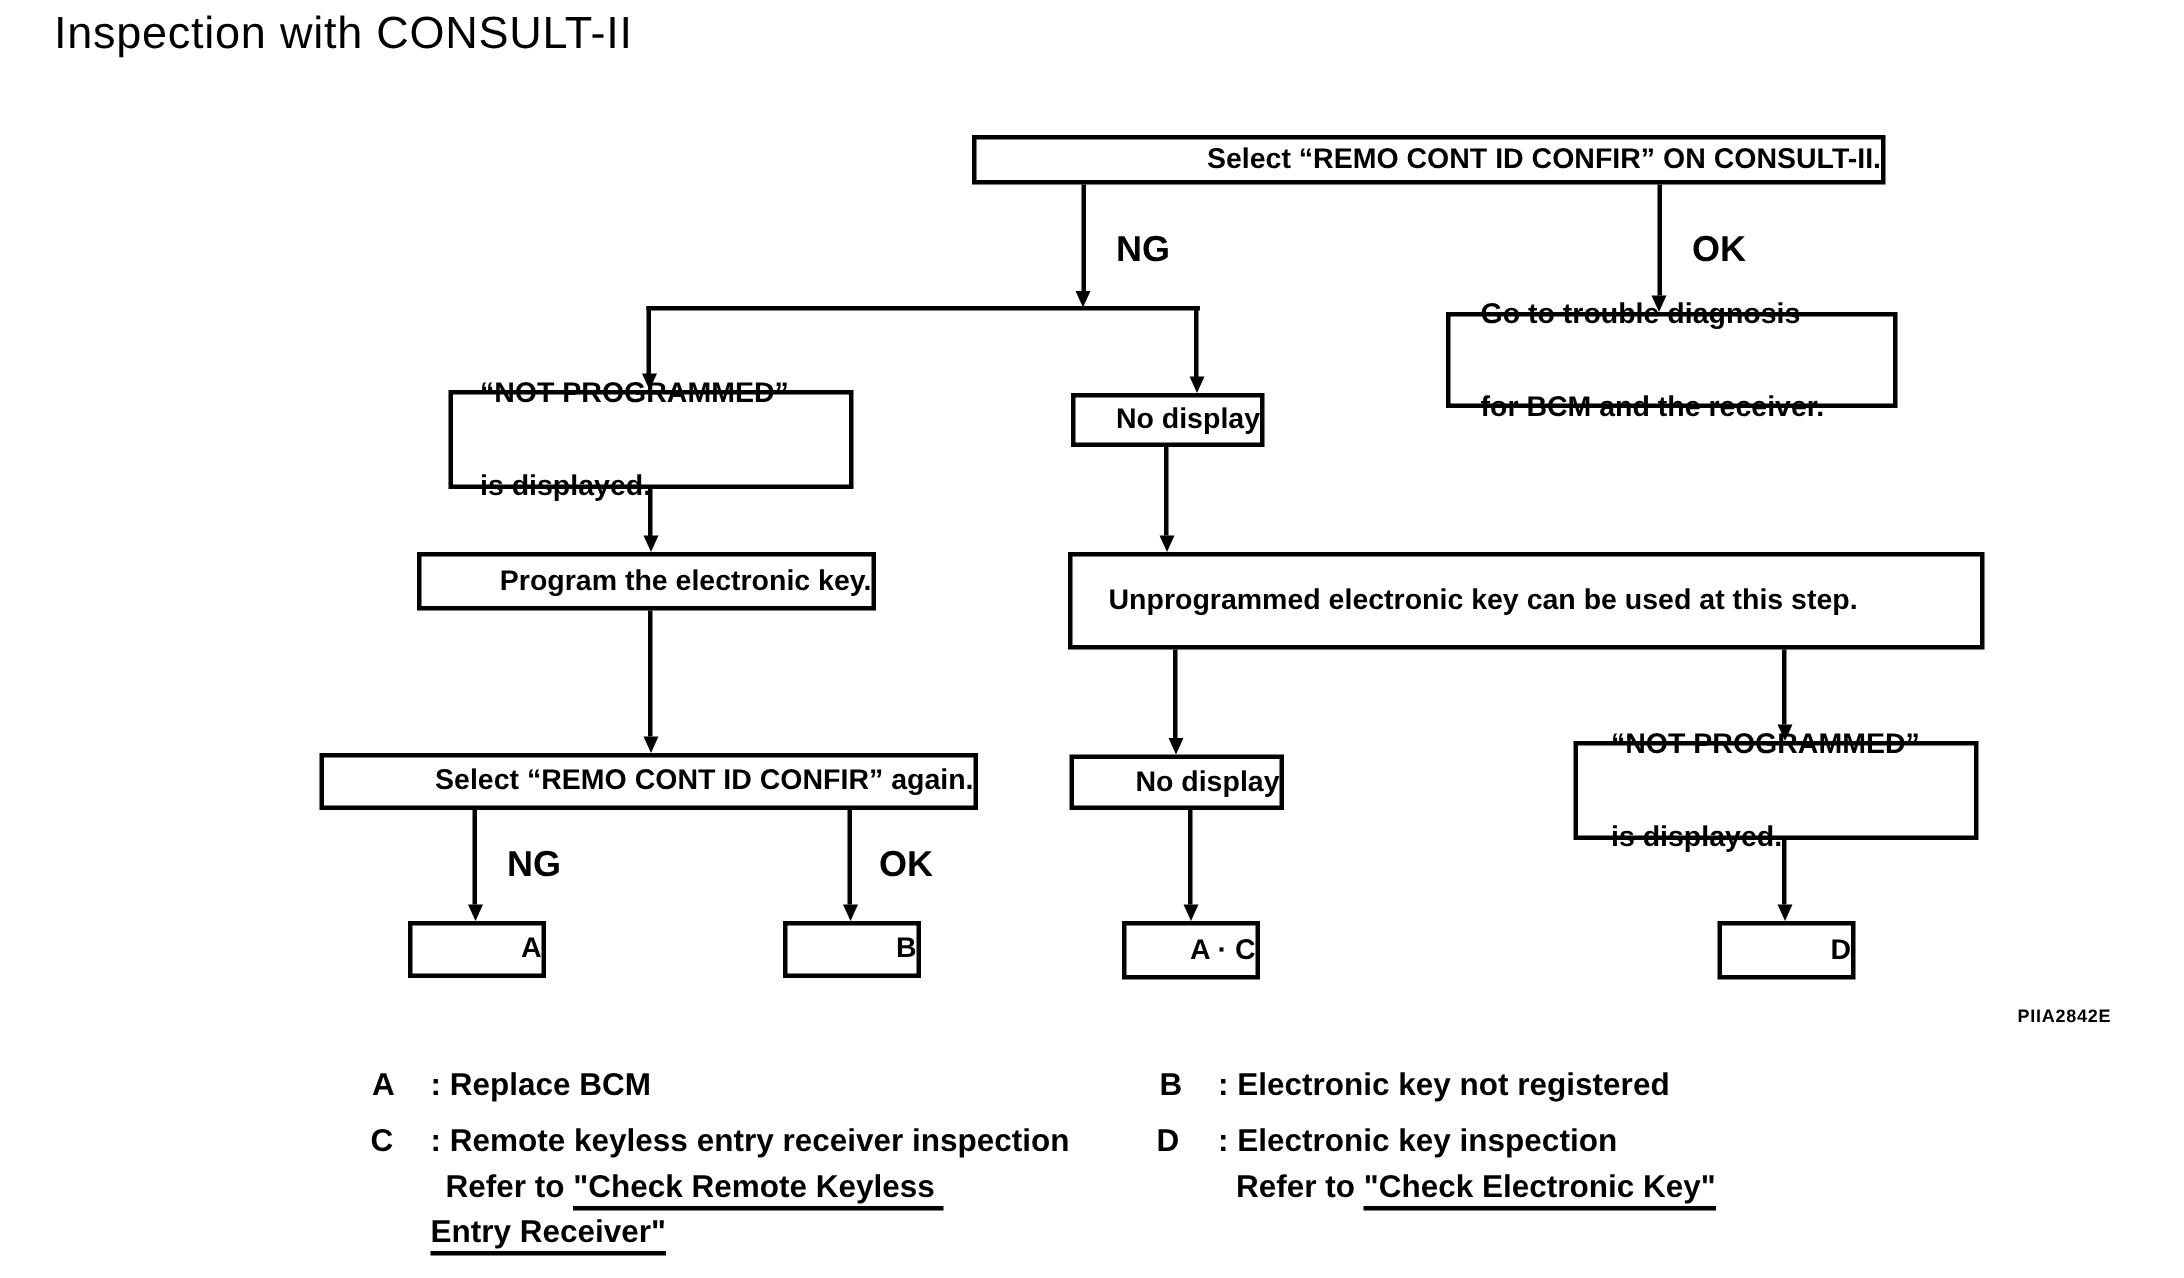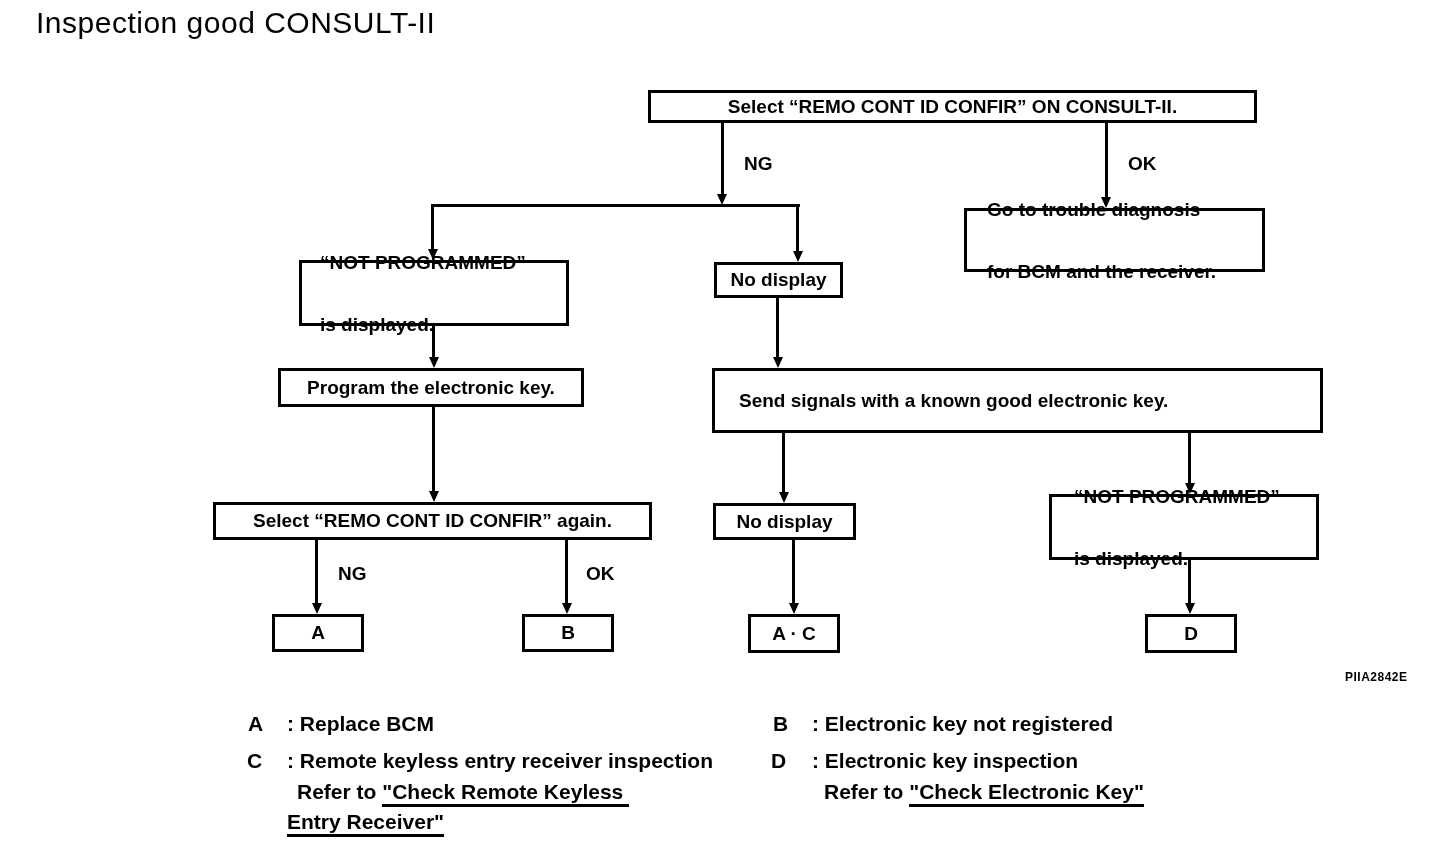--- a/index.html
+++ b/index.html
@@ -8,45 +8,45 @@
     font-family:"Liberation Sans", sans-serif;color:#000;
   }
   .title{
     position:absolute;left:36px;top:6px;font-size:30px;font-weight:400;
     letter-spacing:0.5px;white-space:nowrap;
   }
   .box{
     position:absolute;border:3px solid #000;background:#fff;box-sizing:border-box;
     font-size:19px;font-weight:700;white-space:nowrap;
   }
-  .center{display:flex;align-items:center;justify-content:center;}
+  .center{display:flex;align-items:center;justify-content:flex-end;}
   .multi{display:flex;flex-direction:column;justify-content:center;line-height:27px;gap:35px;}
   .vline{position:absolute;width:3px;background:#000;}
   .hline{position:absolute;height:3px;background:#000;}
   .arrow{
     position:absolute;width:0;height:0;
     border-left:5px solid transparent;border-right:5px solid transparent;
     border-top:11px solid #000;
   }
-  .elabel{position:absolute;font-size:19px;font-weight:700;white-space:nowrap;}
+  .elabel{position:absolute;font-size:24px;font-weight:700;white-space:nowrap;}
   .figure-id{position:absolute;font-size:12px;font-weight:700;letter-spacing:0.5px;}
   .legend-letter{position:absolute;font-size:21px;font-weight:700;}
   .legend-text{position:absolute;font-size:21px;font-weight:700;white-space:nowrap;}
   .legend-refer{position:absolute;font-size:21px;font-weight:700;white-space:pre;}
   .doclink{
     color:#000;text-decoration:none;border-bottom:3px solid #000;
     padding-bottom:1px;white-space:pre;cursor:pointer;
   }
 </style>
 </head>
 <body>
 
 <div class="canvas">
 
-  <div class="title">Inspection good CONSULT-II</div>
+  <div class="title">Inspection with CONSULT-II</div>
 
   <div class="box center" style="left:648px;top:90px;width:609px;height:33px">
     <span>Select “REMO CONT ID CONFIR” ON CONSULT-II.</span>
   </div>
 
   <div class="vline" style="left:721px;top:123px;height:72px"></div>
   <div class="arrow" style="left:717px;top:194px"></div>
   <div class="elabel" style="left:744px;top:153px">NG</div>
 
   <div class="vline" style="left:1105px;top:123px;height:74px"></div>
@@ -77,21 +77,21 @@
   <div class="arrow" style="left:429px;top:357px"></div>
 
   <div class="vline" style="left:776px;top:298px;height:59px"></div>
   <div class="arrow" style="left:773px;top:357px"></div>
 
   <div class="box center" style="left:278px;top:368px;width:306px;height:39px">
     <span>Program the electronic key.</span>
   </div>
 
   <div class="box multi" style="left:712px;top:368px;width:611px;height:65px;padding-left:24px;line-height:26px">
-    <div>Send signals with a known good electronic key.</div>
+    <div>Unprogrammed electronic key can be used at this step.</div>
   </div>
 
   <div class="vline" style="left:432px;top:407px;height:84px"></div>
   <div class="arrow" style="left:429px;top:491px"></div>
 
   <div class="box center" style="left:213px;top:502px;width:439px;height:38px">
     <span>Select “REMO CONT ID CONFIR” again.</span>
   </div>
 
   <div class="vline" style="left:782px;top:433px;height:59px"></div>

